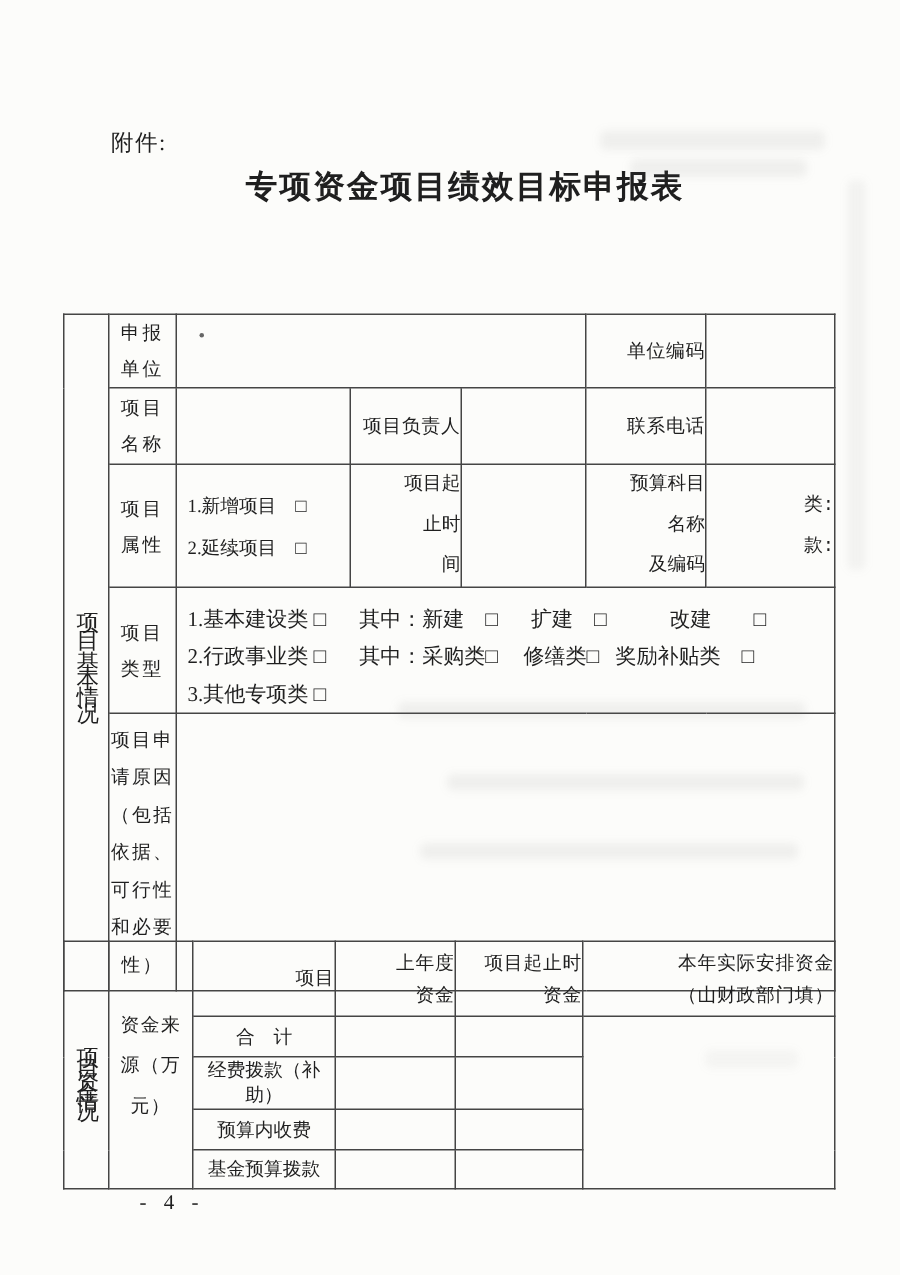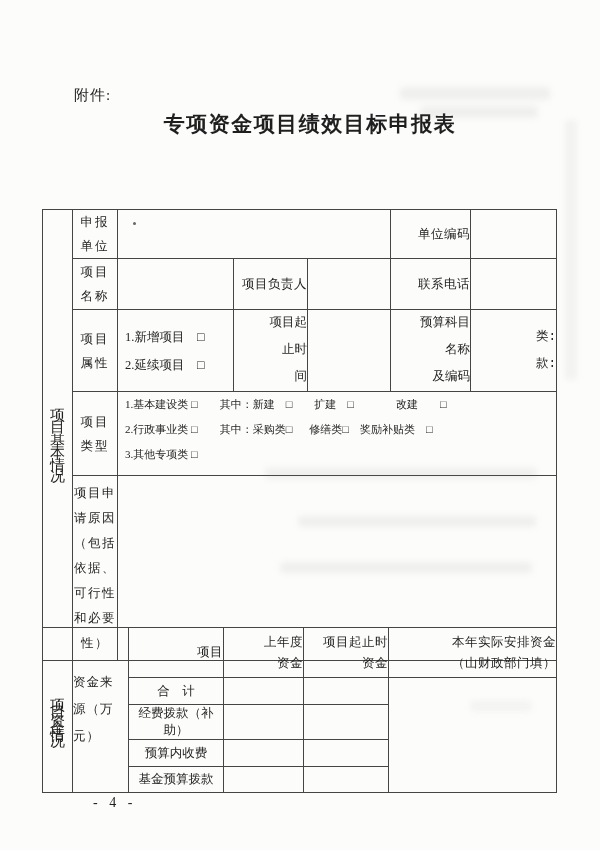--- a/index.html
+++ b/index.html
@@ -56,28 +56,28 @@
     letter-spacing: 2px; line-height: 24px; font-size: 12.5px;
   }
   .cell-head { text-align: right; white-space: pre-line; line-height: 21px; letter-spacing: 0.5px; }
   .cell-left { text-align: right; padding-left: 25px; white-space: pre-line; line-height: 27px; font-family: Liberation Mono, monospace; }
   .opts { text-align: left; padding-left: 7px; white-space: pre-line; line-height: 28px; }
   .reason-label {
     font-size: 11.5px; letter-spacing: 1.5px; line-height: 25px;
     white-space: pre-line; text-align: center; padding: 2px 1px;
   }
   .type-cell { padding: 5px 0 3px 7px; }
-  .type-line { display: flex; align-items: flex-start; height: 25px; font-size: 11px; white-space: pre; }
+  .type-line { display: flex; align-items: flex-end; height: 25px; font-size: 14px; white-space: pre; }
   .tl1 span:nth-child(1) { margin-right: 22px; }
   .tl1 span:nth-child(2) { margin-right: 22px; }
   .tl1 span:nth-child(3) { margin-right: 42px; }
   .tl2 span:nth-child(1) { margin-right: 22px; }
   .tl2 span:nth-child(2) { margin-right: 17px; }
   .tl2 span:nth-child(3) { margin-right: 11px; }
-  .source-label { white-space: pre-line; line-height: 27px; letter-spacing: 1px; font-family: Liberation Mono, monospace; }
+  .source-label { text-align: center; white-space: pre-line; line-height: 27px; letter-spacing: 1px; }
   .item-cell { font-size: 11.8px; text-align: center; letter-spacing: 0; }
   .input-cell { background: transparent; }
 
   .page-number {
     position: absolute; left: 93px; top: 795px;
     font-size: 14px; letter-spacing: 4px;
   }
   
   .bleed {
     position: absolute; background: rgba(115,115,115,0.09);

